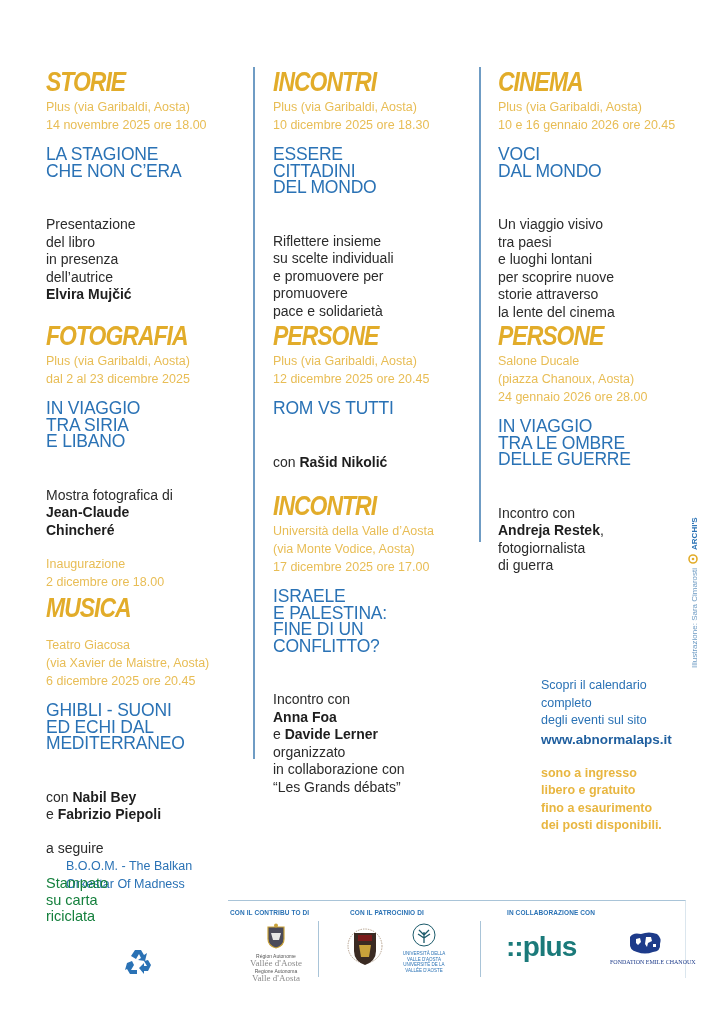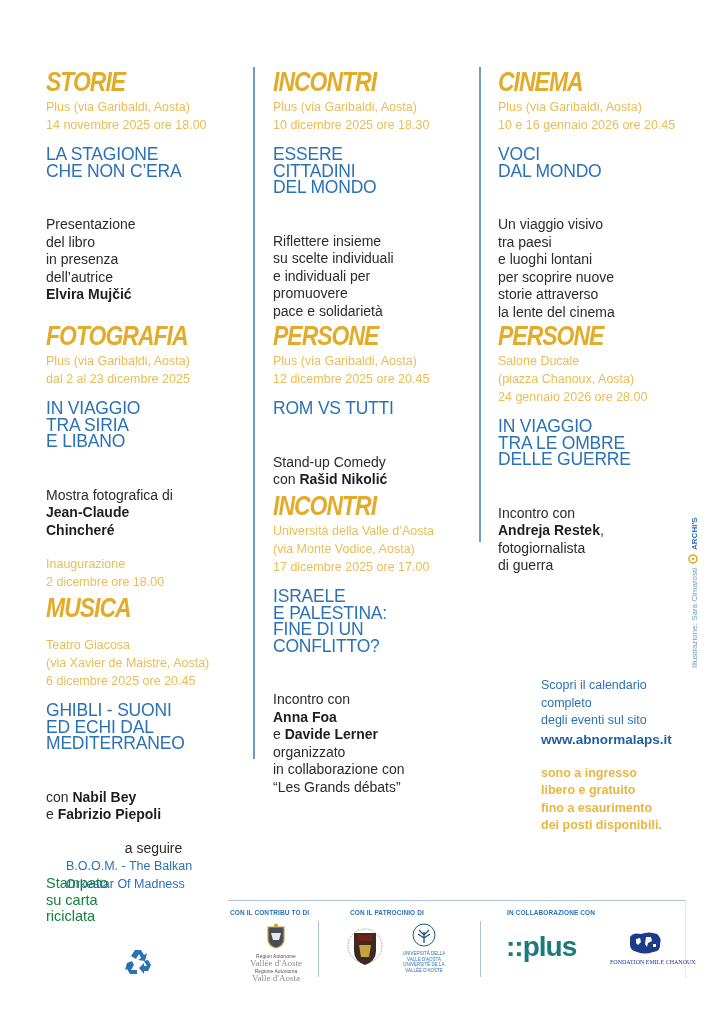--- a/index.html
+++ b/index.html
@@ -17,21 +17,21 @@
     white-space: nowrap;
   }
   .meta { color: #e8bd55; font-size: 12.5px; line-height: 18px; white-space: nowrap; }
   .title {
     color: #2a72b5; font-size: 17.5px; line-height: 16.5px; margin-top: 12px;
     letter-spacing: -0.2px; white-space: nowrap;
   }
   .desc { color: #2b2b2b; font-size: 14px; line-height: 17.5px; white-space: nowrap; margin-top: 37px; }
   .desc b { font-weight: 700; color: #1e1e1e; }
   .extra { color: #e8bd55; font-size: 12.5px; line-height: 18px; margin-top: 16px; }
-  .after { color: #2b2b2b; font-size: 14px; line-height: 17px; margin-top: 16px; text-align: center; }
+  .after { color: #2b2b2b; font-size: 14px; line-height: 17px; margin-top: 16px; }
   .after-link { color: #2a72b5; font-size: 12.5px; line-height: 18px; margin-left: 20px; }
 
   .info { position: absolute; left: 498px; top: 677px; width: 200px; margin-left: 43px; }
   .info .line { color: #2a72b5; font-size: 12.5px; line-height: 17.5px; }
   .info .url { color: #1f5f9f; font-weight: 700; font-size: 13.5px; line-height: 19px; }
   .info .free { color: #e8b640; font-weight: 700; font-size: 12.5px; line-height: 17.5px; }
 
   .credit {
     position: absolute; left: 688px; top: 668px;
     transform: rotate(-90deg); transform-origin: left top;
@@ -84,21 +84,21 @@
   <div class="meta" style="margin-top:2px;">Plus (via Garibaldi, Aosta)</div>
   <div class="meta">10 dicembre 2025 ore 18.30</div>
   <div class="title">
     <div>ESSERE</div>
     <div>CITTADINI</div>
     <div>DEL MONDO</div>
   </div>
   <div class="desc">
     <div>Riflettere insieme</div>
     <div>su scelte individuali</div>
-    <div>e individuali per</div>
+    <div>e promuovere per</div>
     <div>promuovere</div>
     <div>pace e solidarietà</div>
   </div>
 </div>
 
 <div class="event" style="left:498px; top:68px;">
   <div class="cat">CINEMA</div>
   <div class="meta" style="margin-top:2px;">Plus (via Garibaldi, Aosta)</div>
   <div class="meta">10 e 16 gennaio 2026 ore 20.45</div>
   <div class="title">
@@ -136,21 +136,20 @@
 </div>
 
 <div class="event" style="left:273px; top:322px;">
   <div class="cat">PERSONE</div>
   <div class="meta" style="margin-top:2px;">Plus (via Garibaldi, Aosta)</div>
   <div class="meta">12 dicembre 2025 ore 20.45</div>
   <div class="title">
     <div>ROM VS TUTTI</div>
   </div>
   <div class="desc">
-    <div>Stand-up Comedy</div>
     <div><span>con </span><b>Rašid Nikolić</b></div>
   </div>
 </div>
 
 <div class="event" style="left:498px; top:322px;">
   <div class="cat">PERSONE</div>
   <div class="meta" style="margin-top:2px;">Salone Ducale</div>
   <div class="meta">(piazza Chanoux, Aosta)</div>
   <div class="meta">24 gennaio 2026 ore 28.00</div>
   <div class="title">

